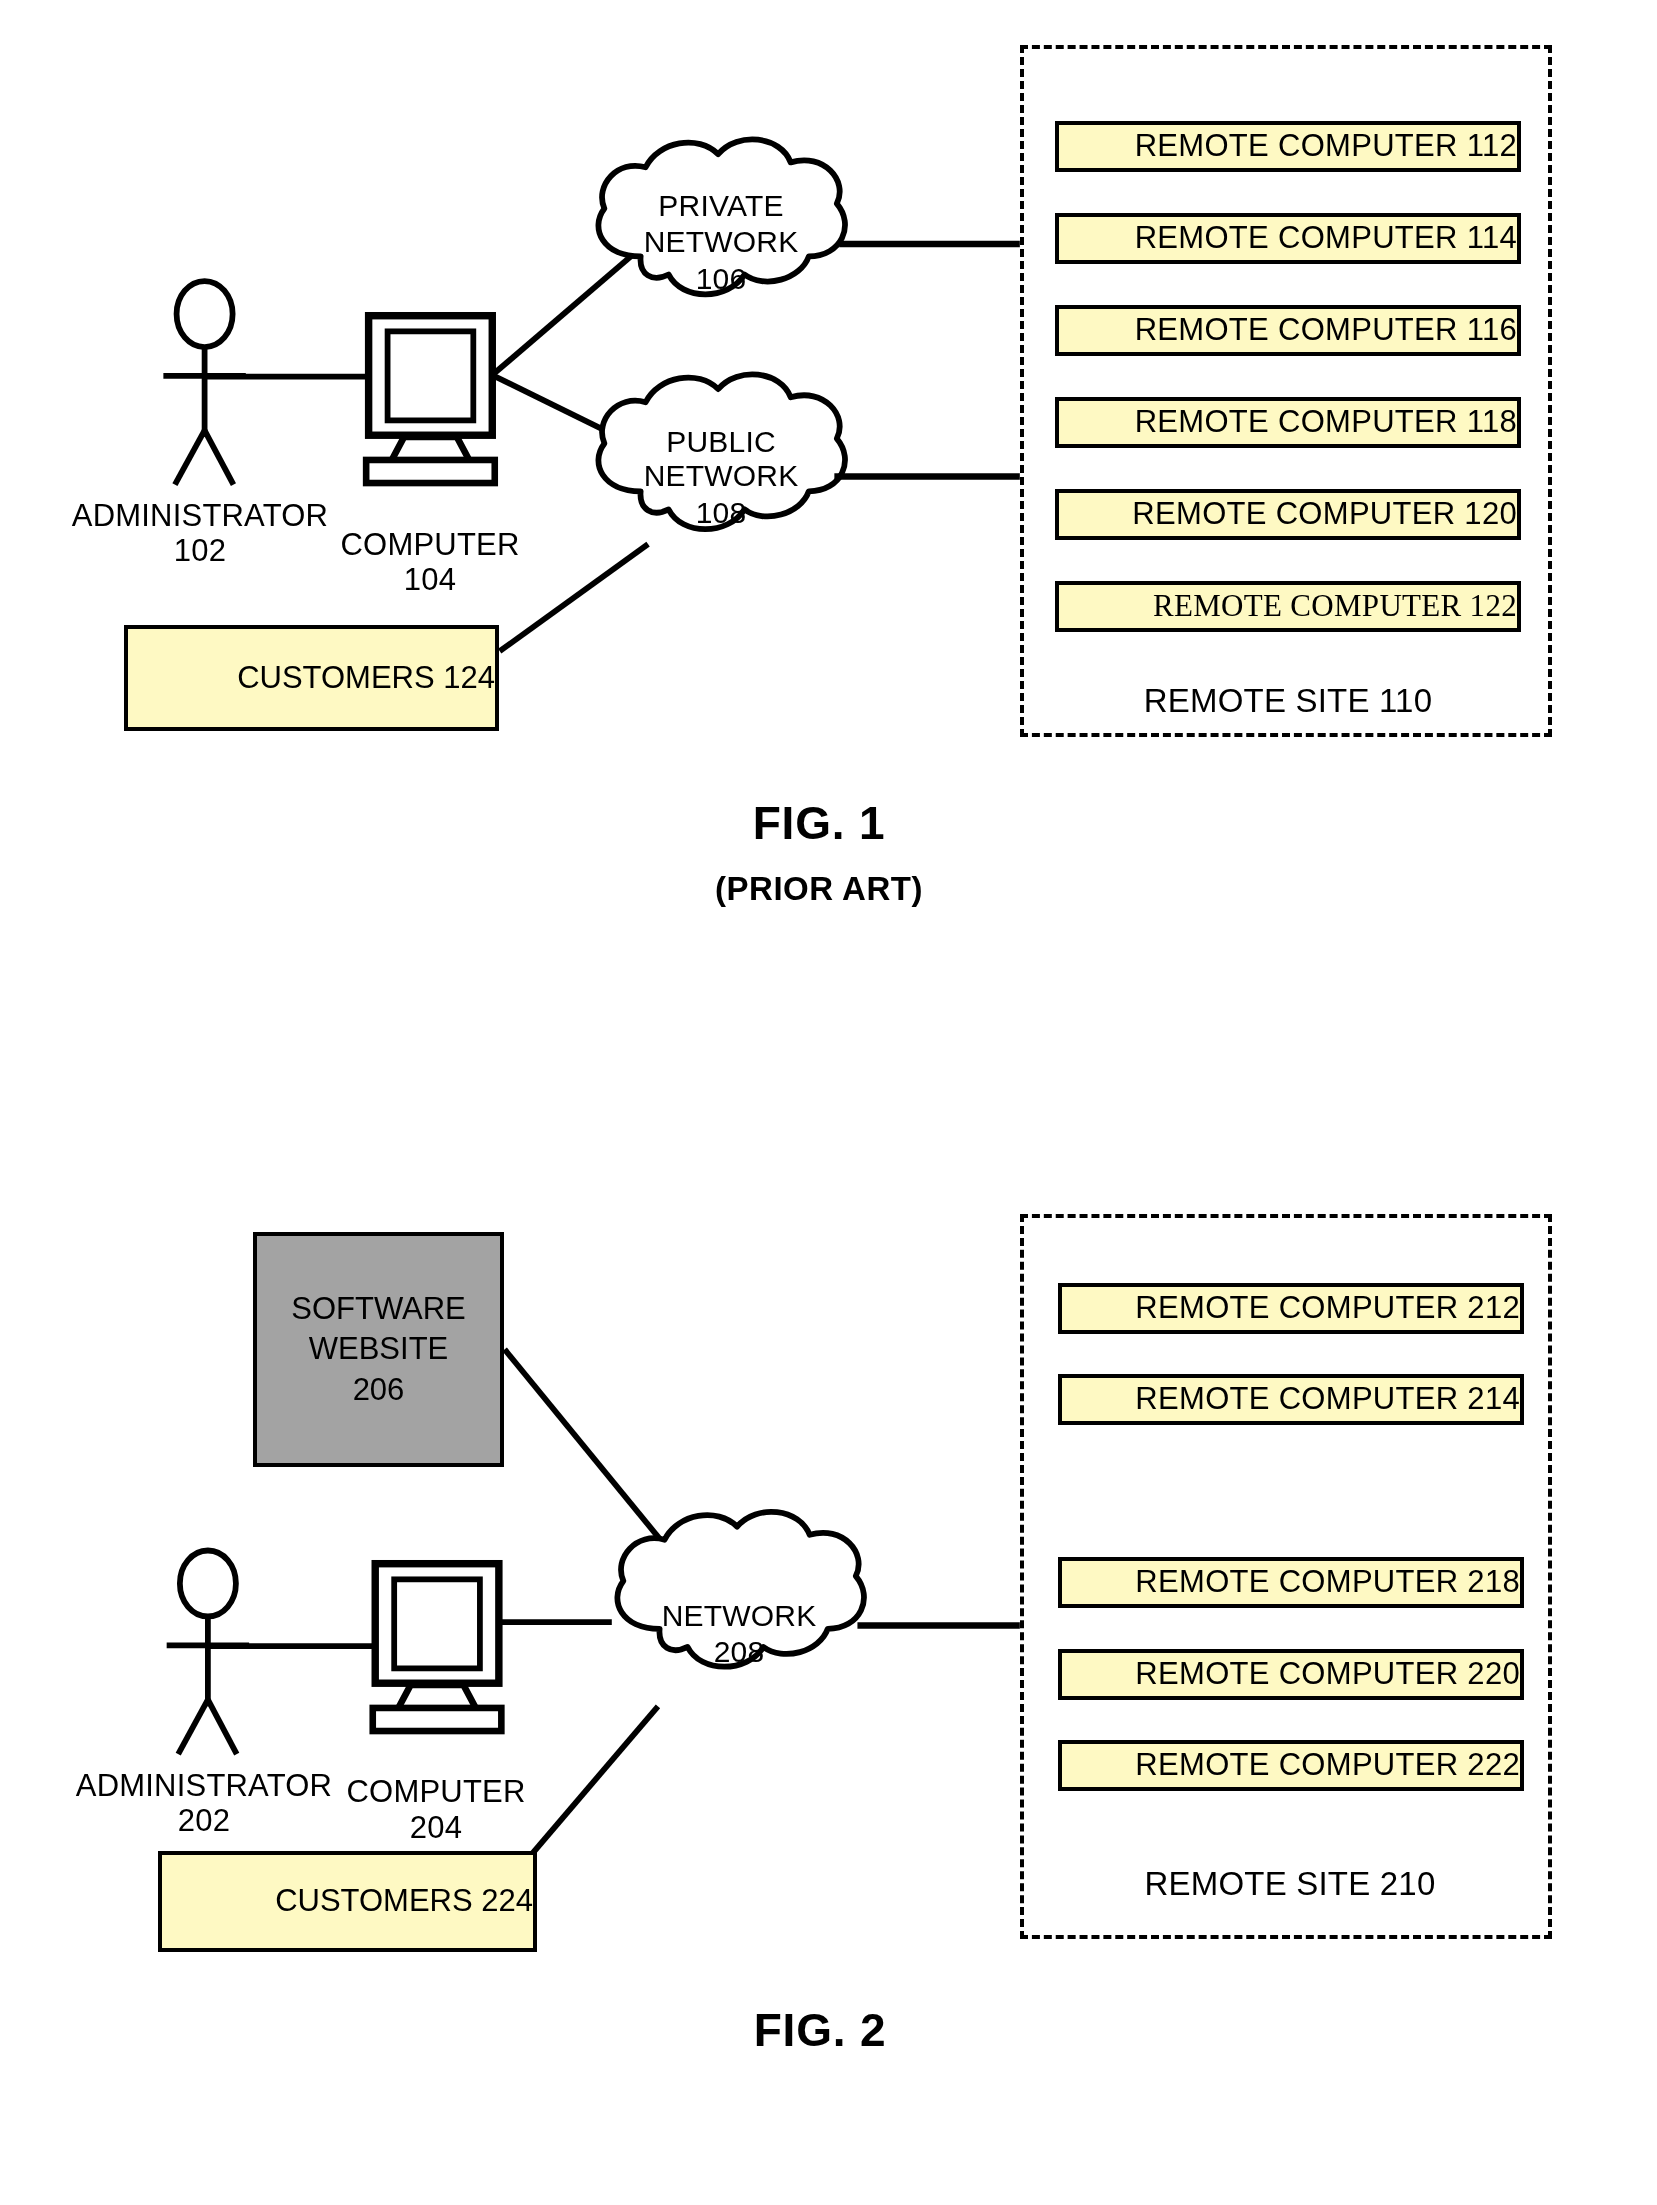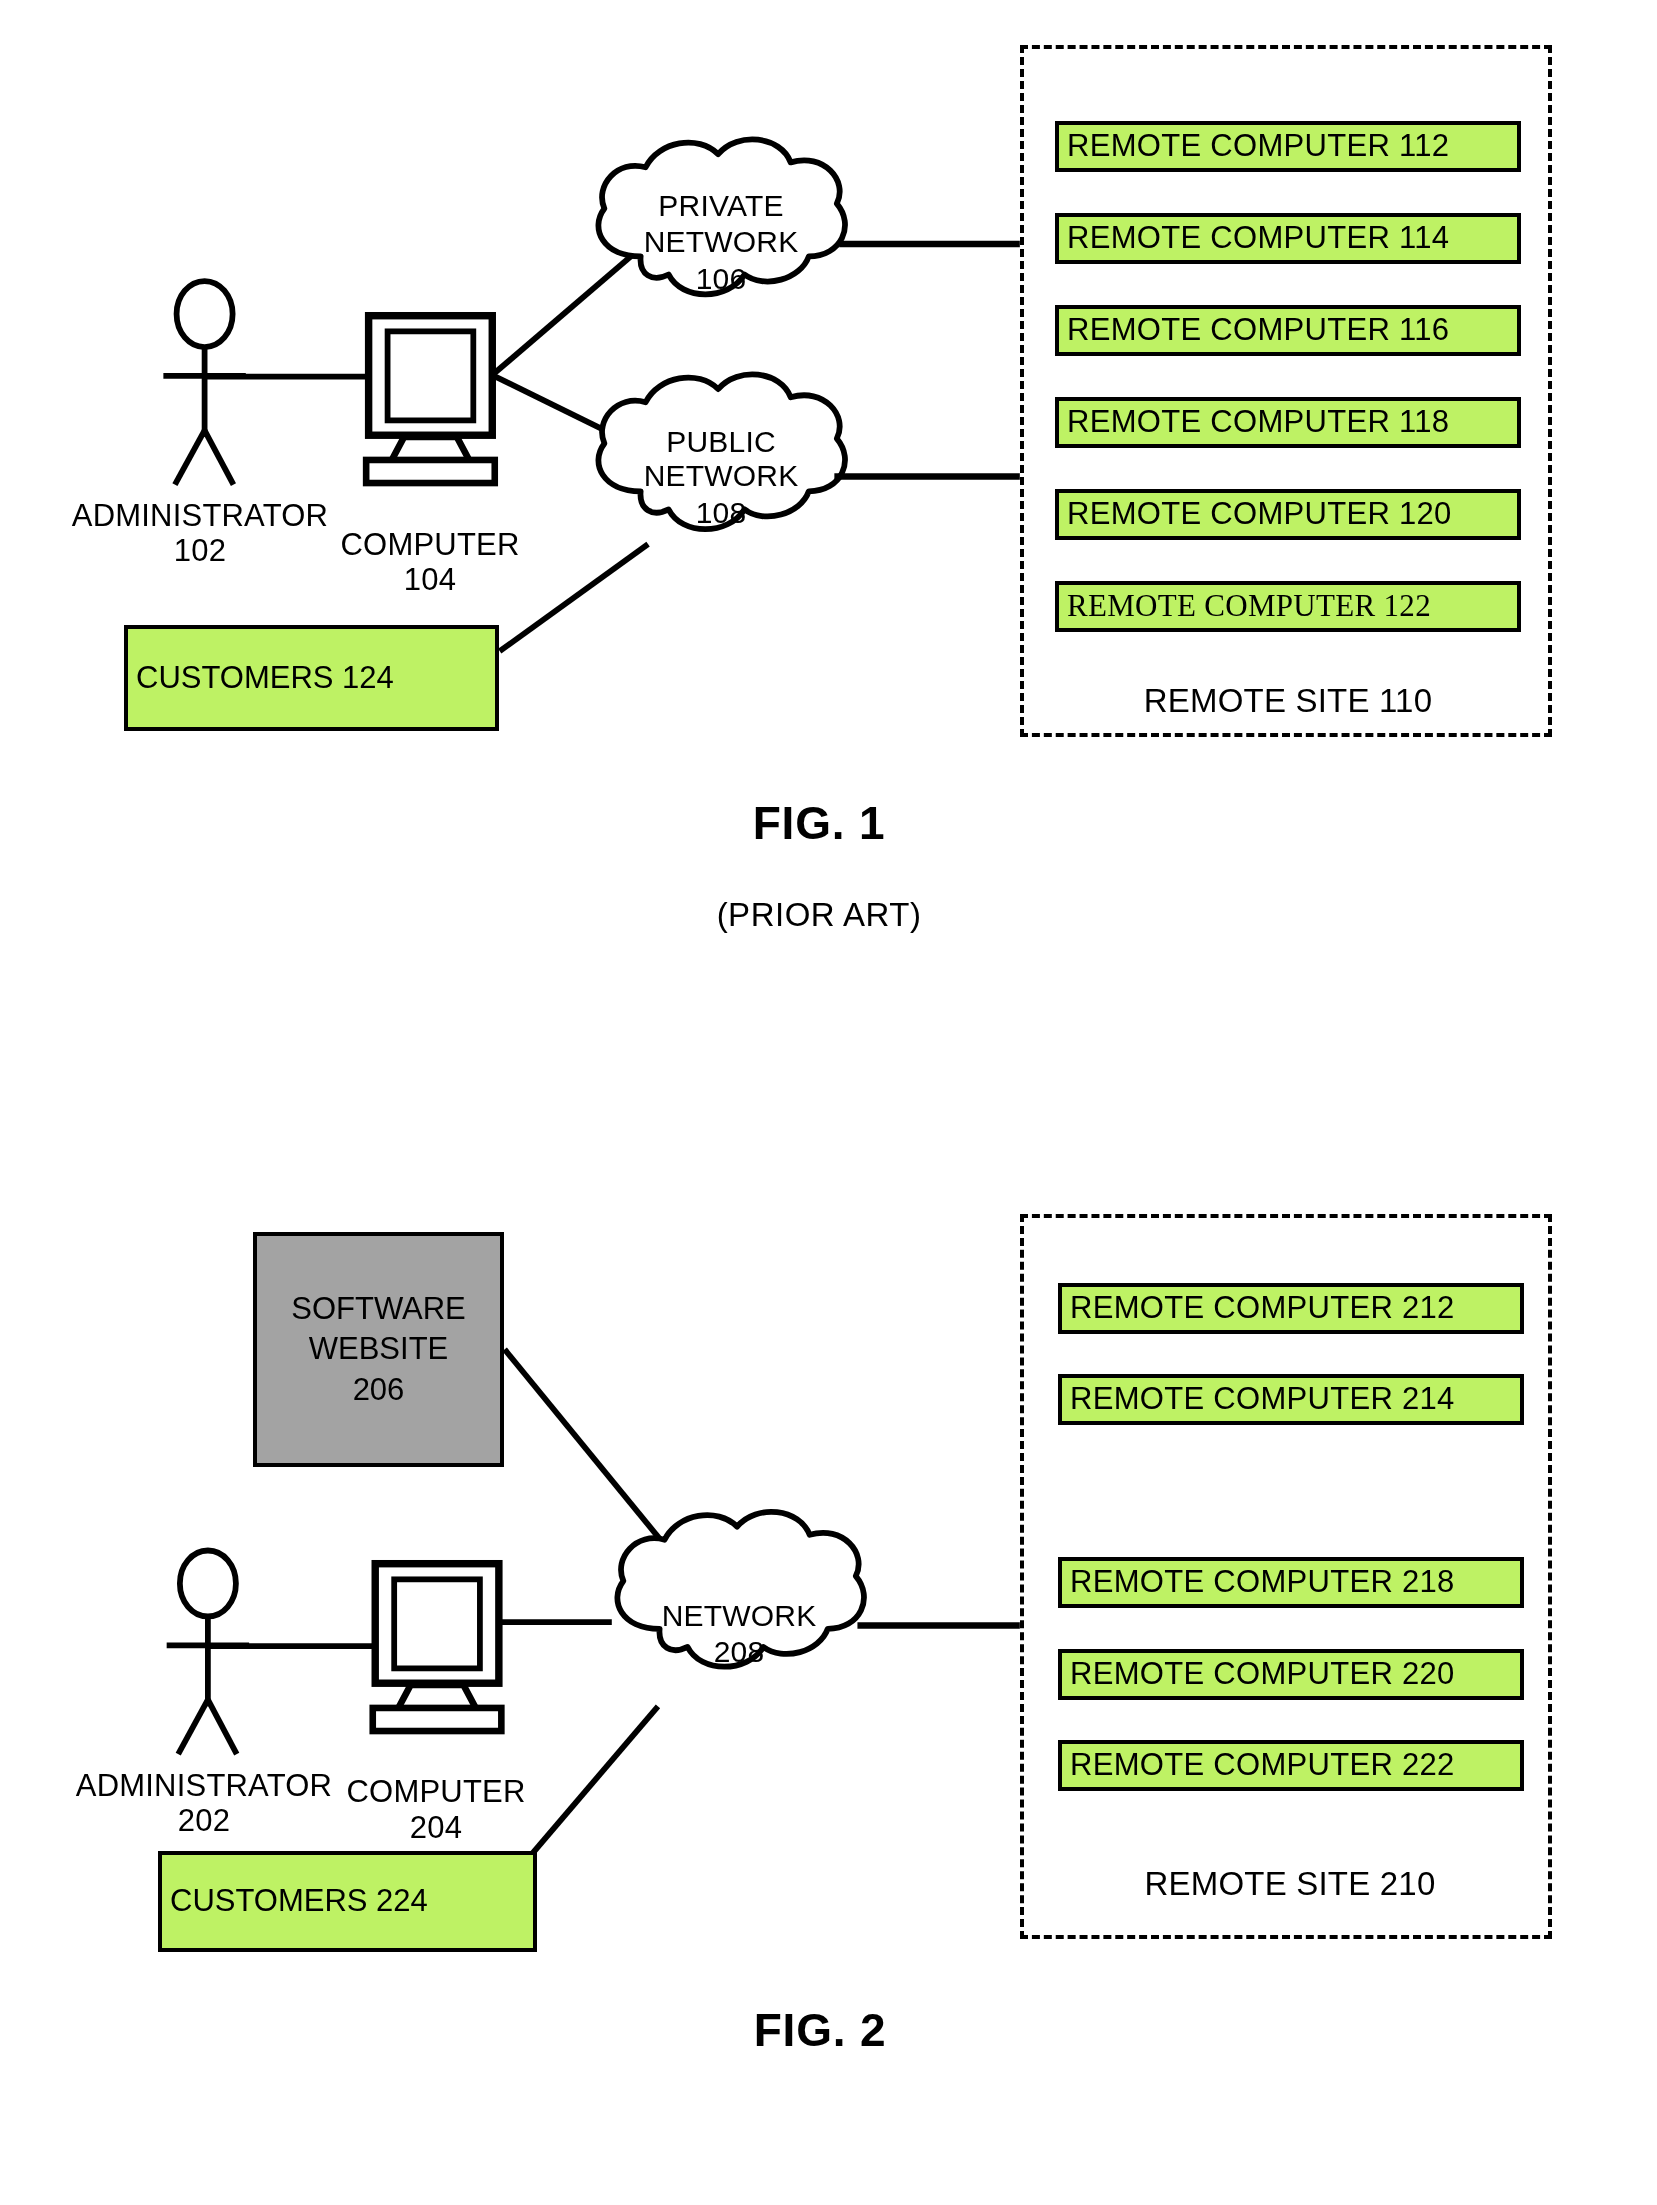--- a/index.html
+++ b/index.html
@@ -31,27 +31,26 @@
     top: 0;
     width: 1658px;
     height: 2205px;
     pointer-events: none;
   }
 
   .box {
     position: absolute;
     box-sizing: border-box;
     border: 4.1px solid #000;
-    background: #bef264;
+    background: #fef9c3;
     display: flex;
     align-items: center;
-    justify-content: flex-start;
+    justify-content: flex-end;
     text-align: center;
     line-height: 1.18;
-    padding-left: 8px;
   }
 
   .rc-box {
     border-width: 4.1px;
     font-size: 31px;
     letter-spacing: 0.3px;
   }
 
   .dashed-site {
     position: absolute;
@@ -84,26 +83,25 @@
     font-size: 46px;
     font-weight: bold;
     letter-spacing: 0.8px;
     text-align: center;
     transform: translateX(-50%);
     white-space: pre;
   }
   .figsub {
     position: absolute;
     font-size: 33px;
-    font-weight: normal;
+    font-weight: bold;
     letter-spacing: 0.5px;
     text-align: center;
     transform: translateX(-50%);
     white-space: pre;
-    margin-top: 26px;
   }
 
   .site-label {
     position: absolute;
     font-size: 33px;
     text-align: left;
     transform: translateX(-50%);
     white-space: pre;
     letter-spacing: 0.2px;
   }

